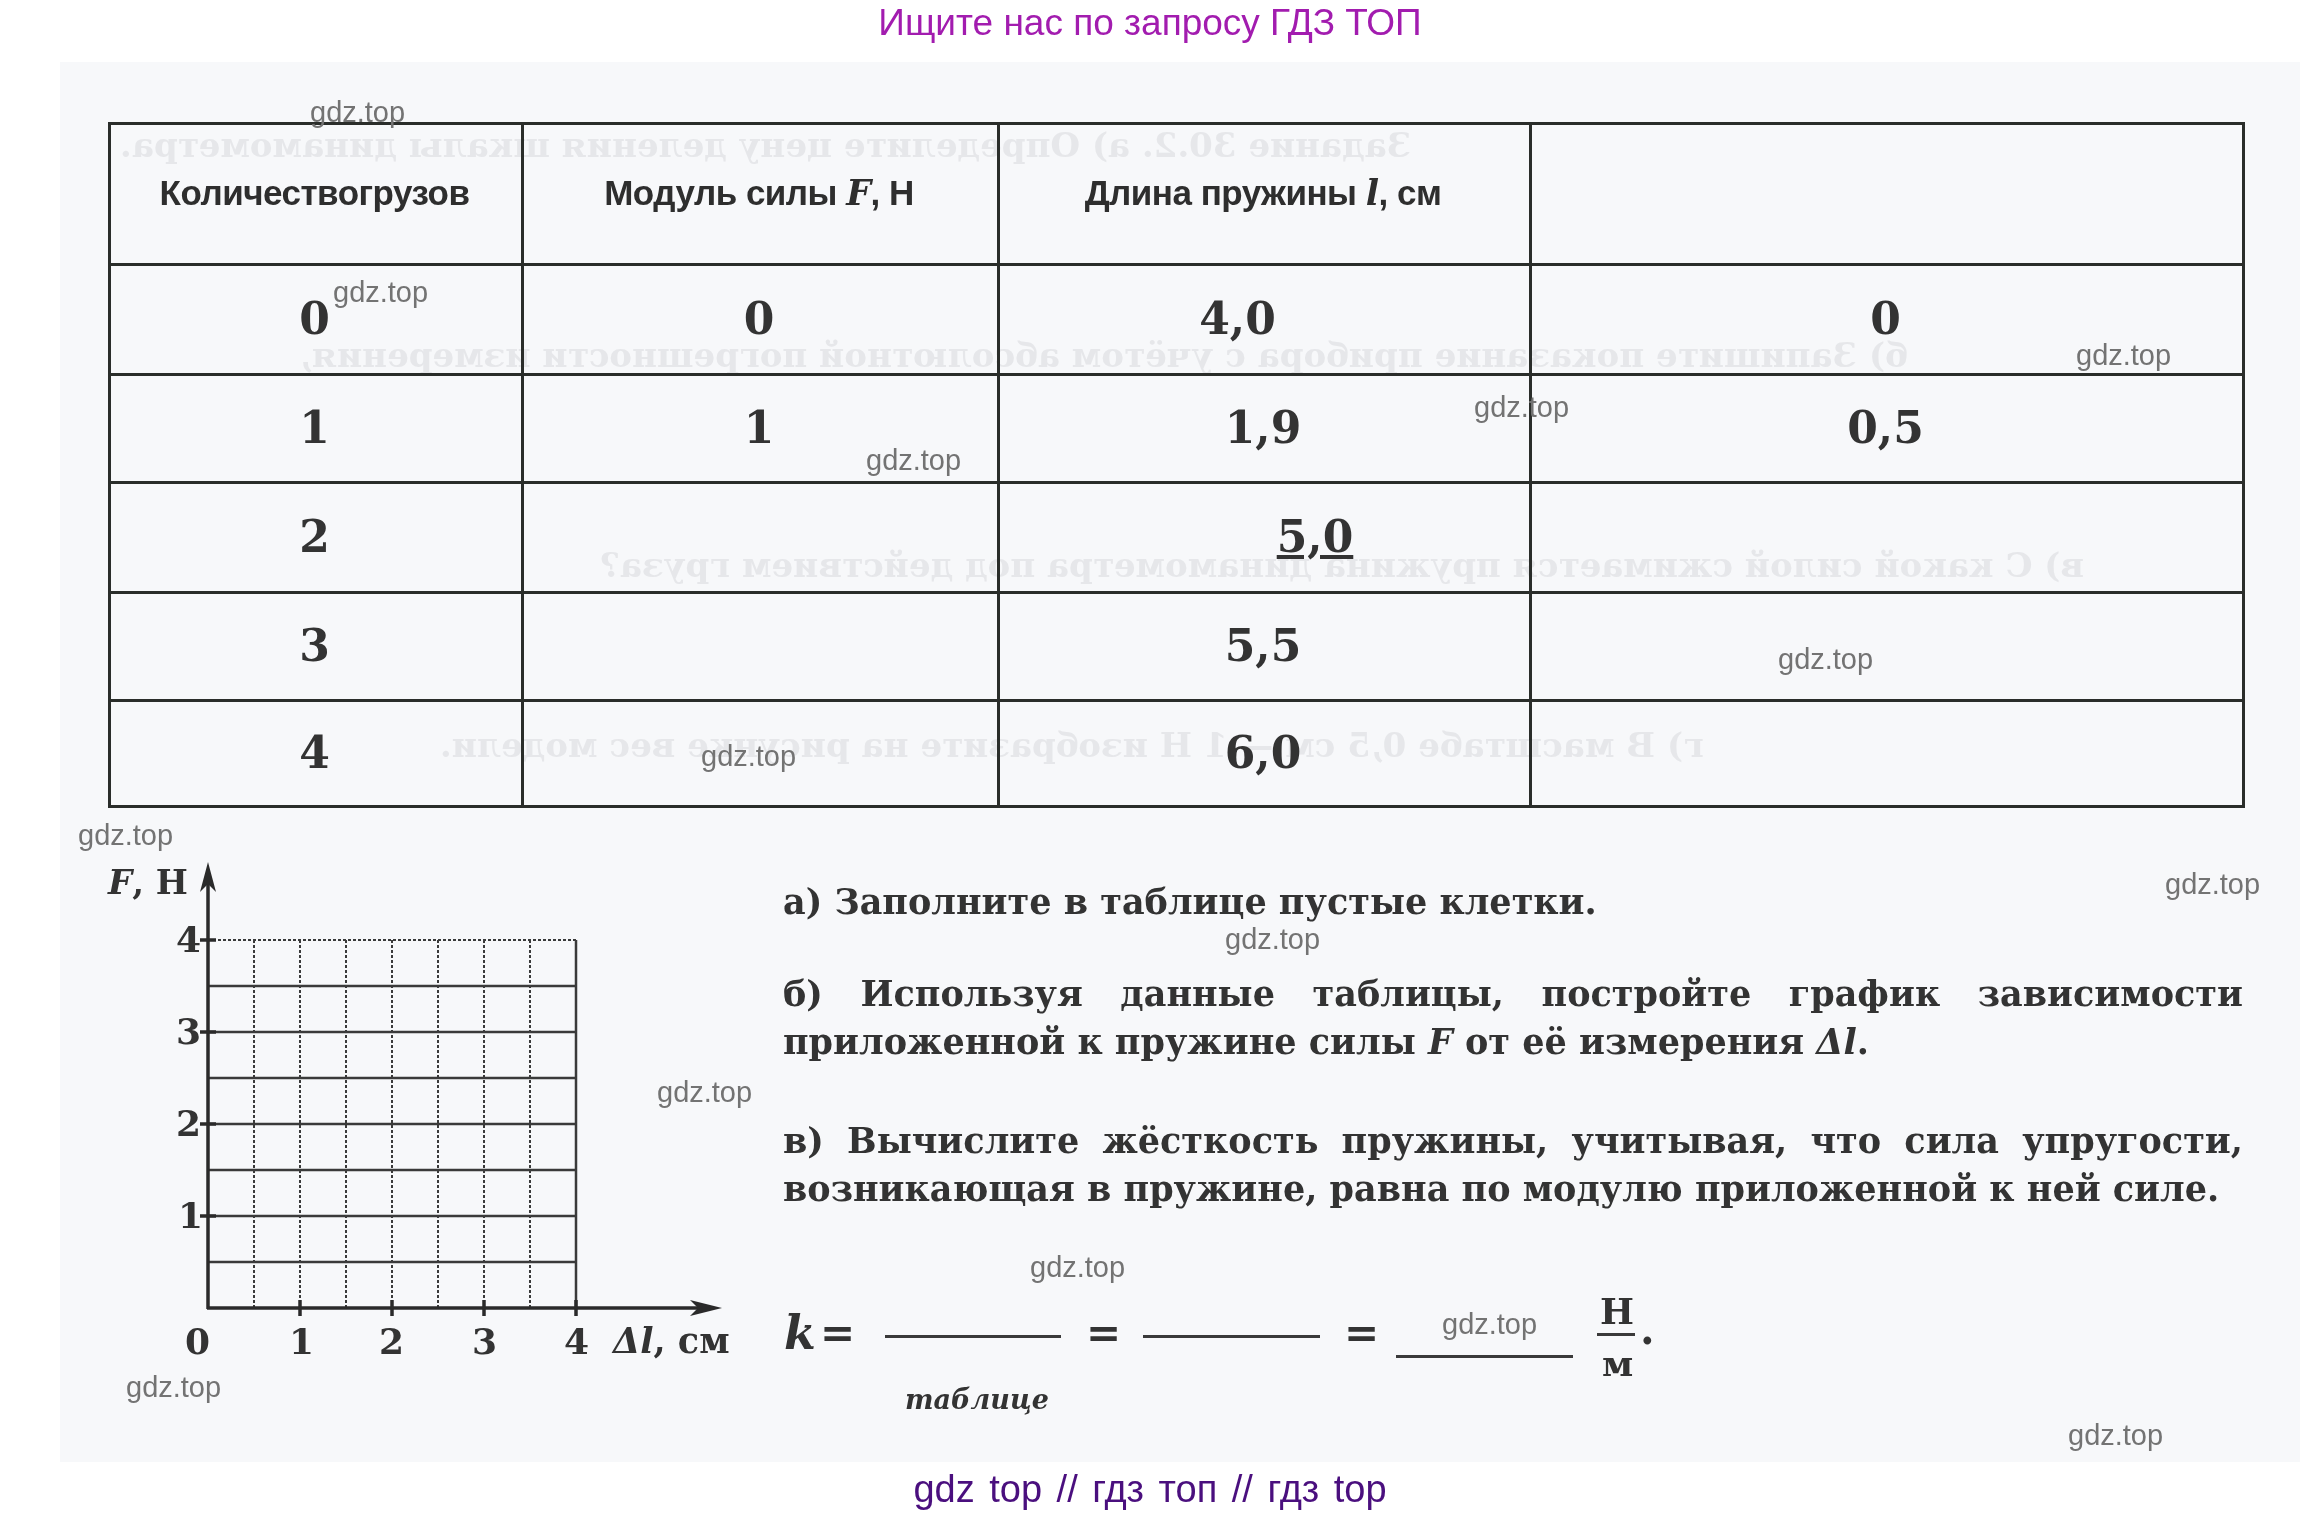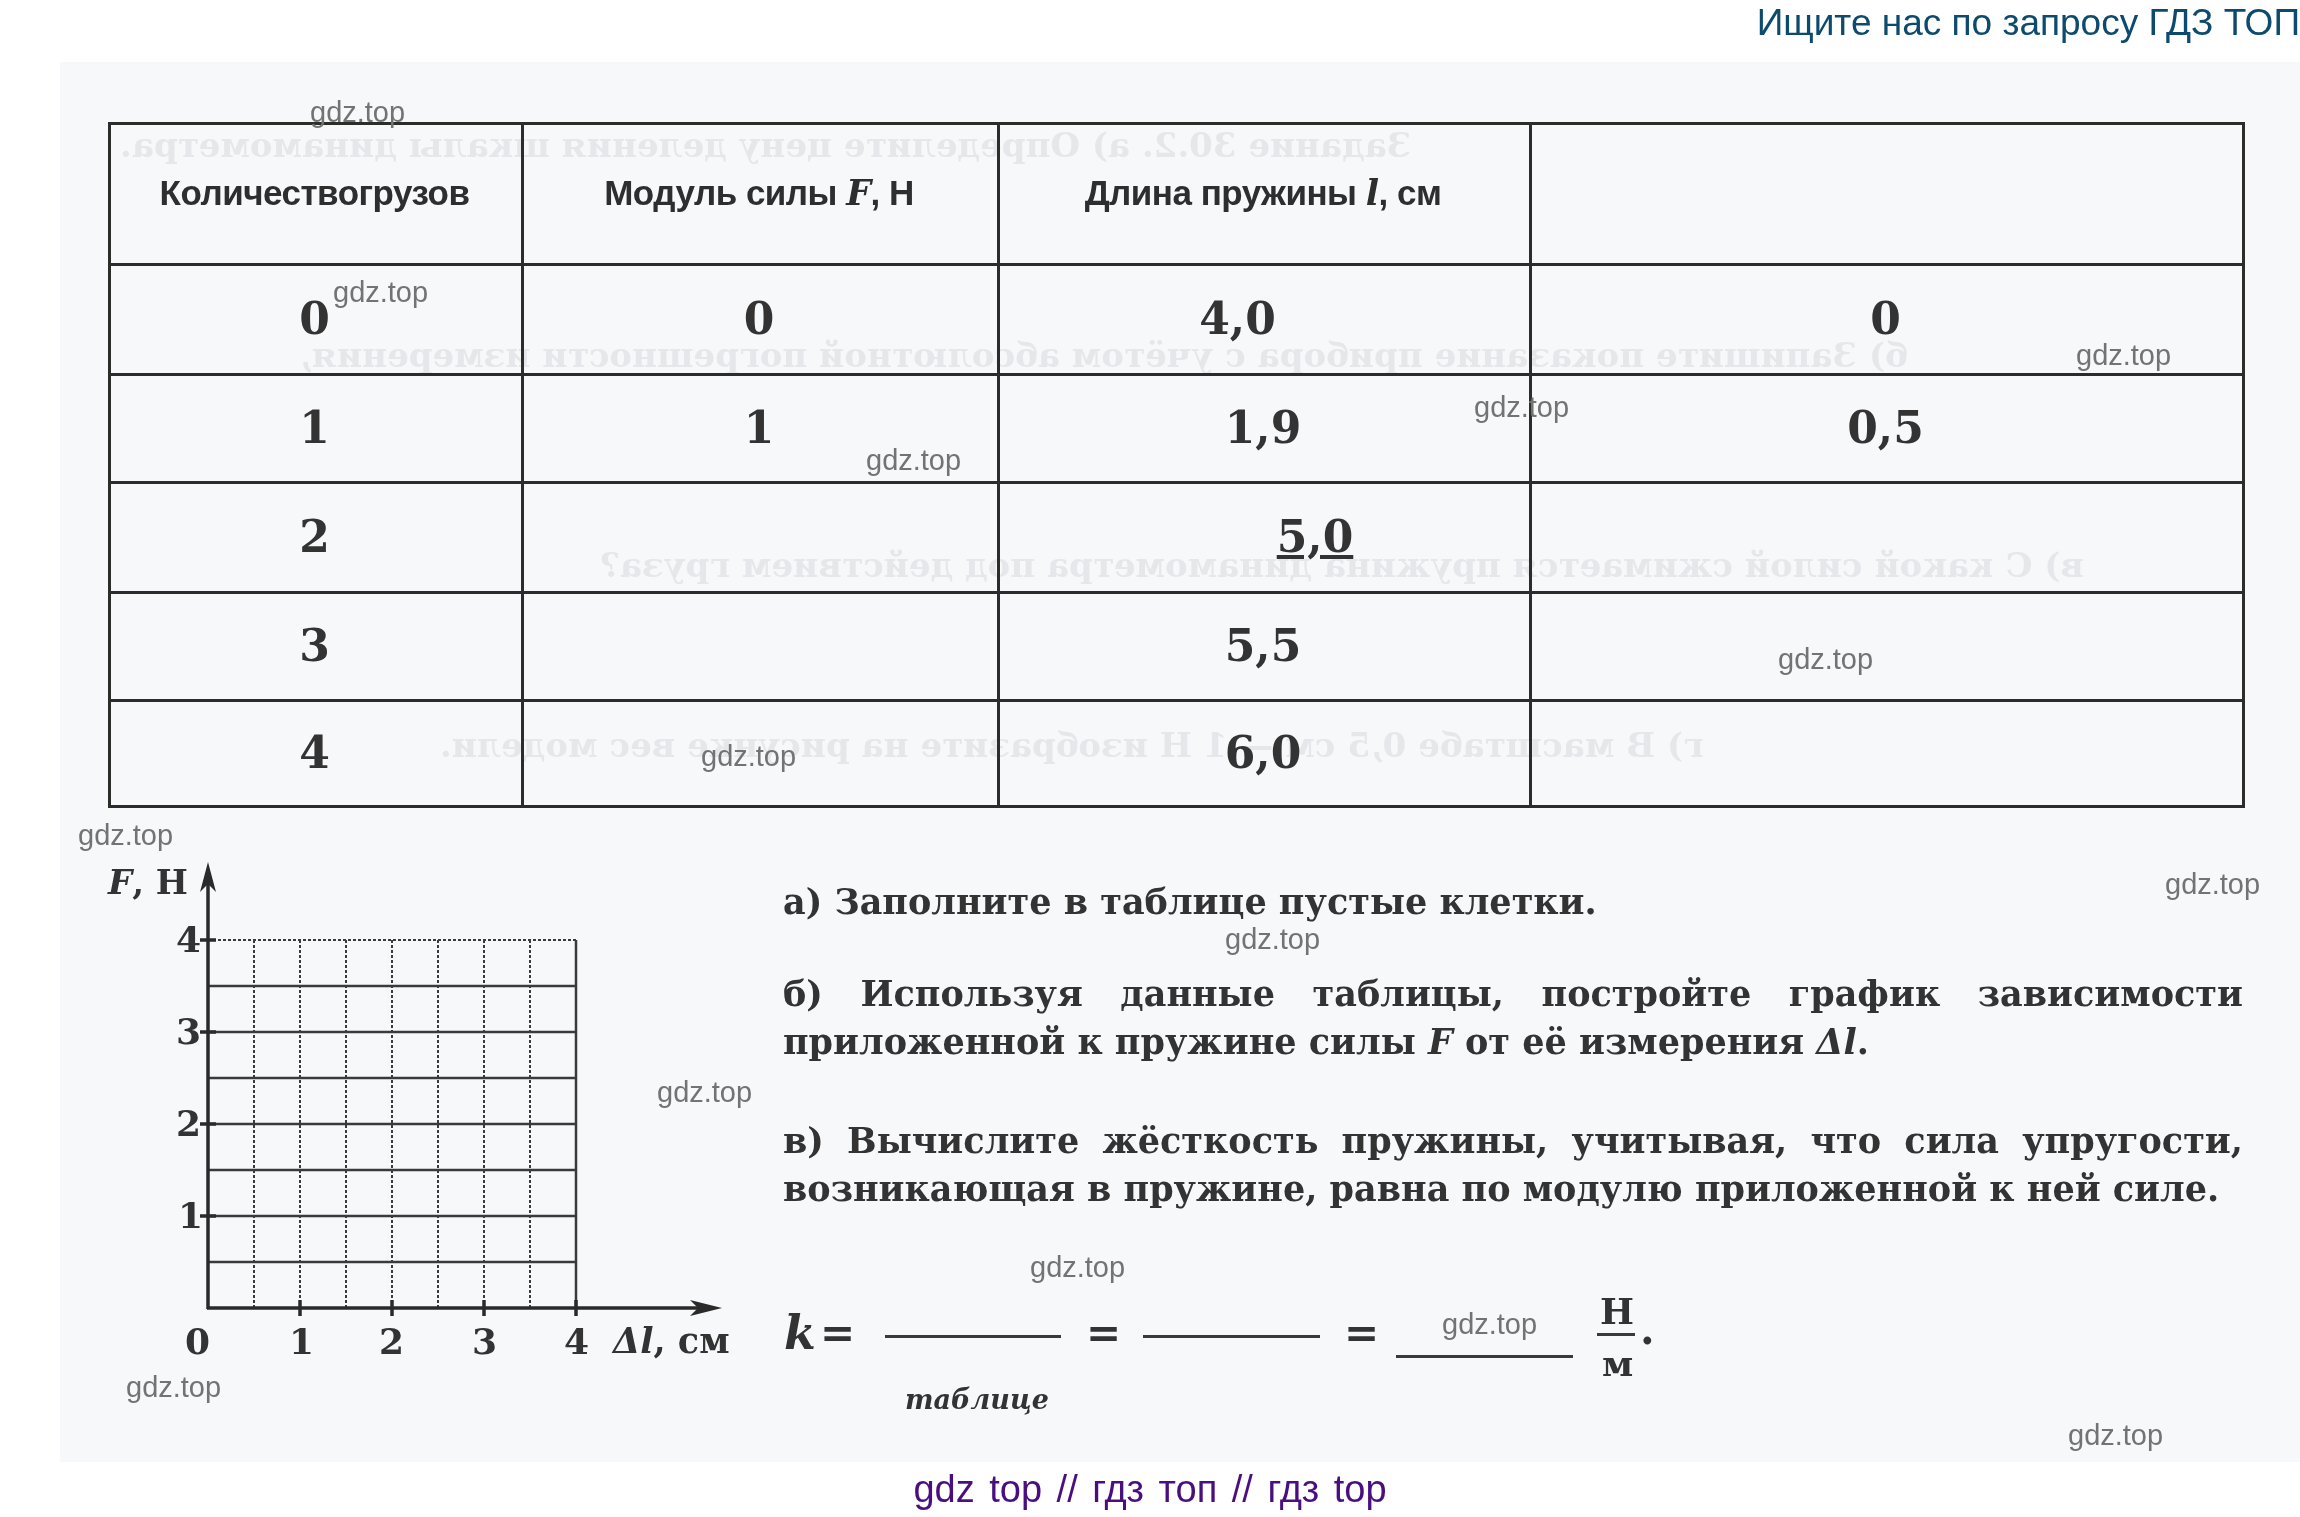--- a/index.html
+++ b/index.html
@@ -7,22 +7,22 @@
     width:2300px; height:1517px; position:relative; overflow:hidden;
     background:#ffffff;
     font-family:"DejaVu Serif", serif;
     color:#2b2b2b;
   }
   .page {
     position:absolute; left:60px; top:62px; width:2240px; height:1400px;
     background:#f7f8fa;
   }
   .banner {
-    position:absolute; left:0; top:2px; width:2300px; text-align:right;
-    font-family:"Liberation Sans", sans-serif; font-size:37px; color:#0c4a6e;
+    position:absolute; left:0; top:2px; width:2300px; text-align:center;
+    font-family:"Liberation Sans", sans-serif; font-size:37px; color:#a21caf;
   }
   .footer {
     position:absolute; left:0; top:1468px; width:2300px; text-align:center;
     font-family:"Liberation Sans", sans-serif; font-size:38px; color:#4a0f7e;
     word-spacing:4px;
   }
   
   .tbl { position:absolute; left:108px; top:122px; width:2137px; height:686px; }
   .hline { position:absolute; left:0; width:100%; height:3px; background:#2a2d2a; }
   .vline { position:absolute; top:0; height:100%; width:3px; background:#2a2d2a; }

